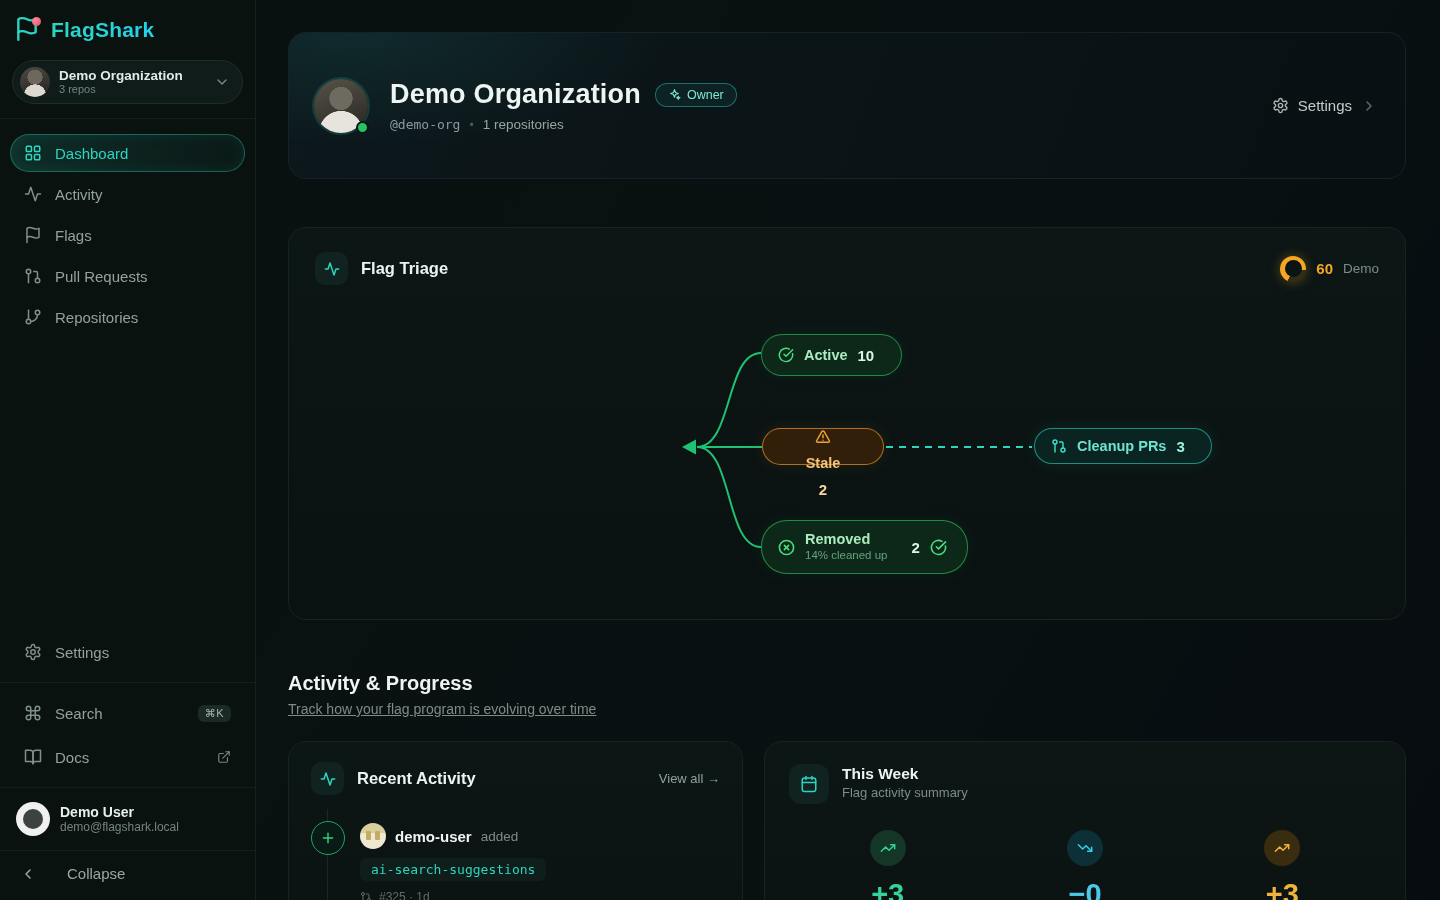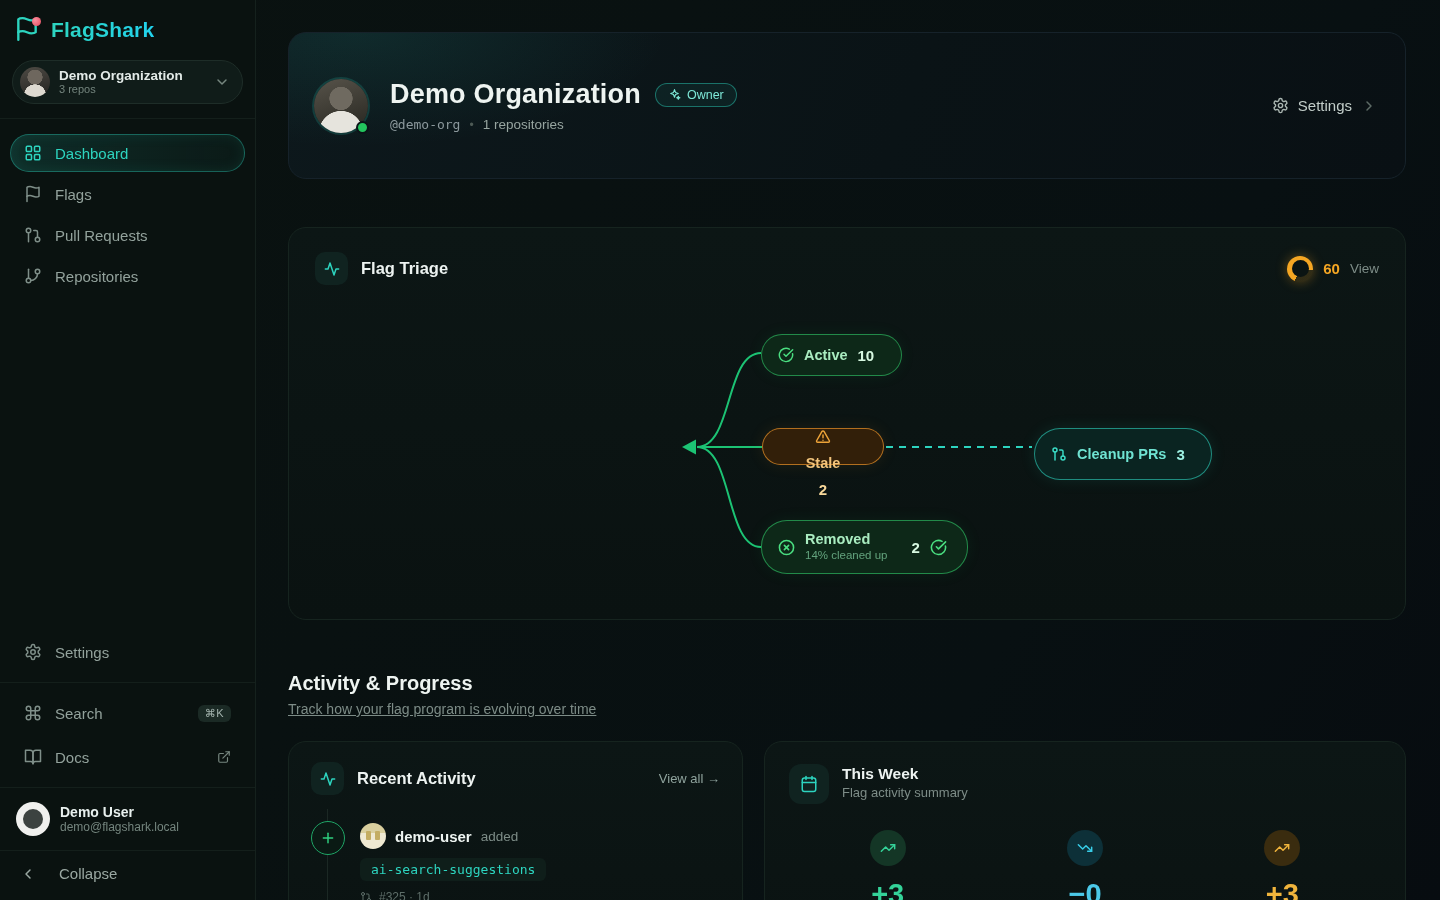--- a/index.html
+++ b/index.html
@@ -43,21 +43,21 @@
   .nav-item.active .nicon{color:var(--accent);}
   .side-spacer{flex:1;}
   .side-kbd{margin-left:auto;background:#1b2a25;border-radius:6px;padding:2px 7px;
     font-size:11px;color:#a3b3ad;letter-spacing:.5px;}
   .side-right-icon{margin-left:auto;color:#76867f;display:flex;}
   .user-row{display:flex;align-items:center;gap:10px;padding:10px 16px;}
   .user-avatar{width:34px;height:34px;border-radius:50%;background:#f0f0ee;position:relative;flex:none;}
   .user-avatar::after{content:"";position:absolute;inset:7px;border-radius:50%;background:#3c4240;}
   .user-name{font-size:14px;font-weight:600;color:#e8f0ee;line-height:1.2;}
   .user-email{font-size:12px;color:#74857e;}
-  .collapse-row{display:flex;align-items:center;gap:23px;padding:14px 20px 18px 20px;
+  .collapse-row{display:flex;align-items:center;gap:31px;padding:14px 20px 18px 20px;
     color:#9aa8a2;font-size:15px;cursor:pointer;}
 
   
   .main{flex:1;padding:32px 34px 0 32px;}
   .hero{height:147px;border-radius:18px;border:1px solid #16222a;
     background:radial-gradient(520px 190px at 6% 0%,rgba(45,212,191,.10),transparent 60%),
                linear-gradient(110deg,#0d181c 0%,#0a1316 55%,#091014 100%);
     display:flex;align-items:center;padding:0 28px 0 25px;}
   .hero-avatar{width:54px;height:54px;border-radius:50%;position:relative;flex:none;margin-right:22px;
     background:radial-gradient(circle at 50% 100%,#e6e4dd 0 36%,transparent 37%),
@@ -192,20 +192,28 @@
             <rect x="14" y="3" width="7" height="7" rx="1.5"></rect>
             <rect x="14" y="14" width="7" height="7" rx="1.5"></rect>
             <rect x="3" y="14" width="7" height="7" rx="1.5"></rect>
           </svg>
       </span>
       <span>Dashboard</span>
     </div>
     <div class="nav-item">
       <span class="nicon">
         <svg width="18" height="18" viewBox="0 0 24 24" fill="none" stroke="currentColor" stroke-width="2" stroke-linecap="round" stroke-linejoin="round">
+            <path d="M22 12h-4l-3 9L9 3l-3 9H2"></path>
+          </svg>
+      </span>
+      <span>Activity</span>
+    </div>
+    <div class="nav-item">
+      <span class="nicon">
+        <svg width="18" height="18" viewBox="0 0 24 24" fill="none" stroke="currentColor" stroke-width="2" stroke-linecap="round" stroke-linejoin="round">
             <path d="M4 15s1-1 4-1 5 2 8 2 4-1 4-1V3s-1 1-4 1-5-2-8-2-4 1-4 1z"></path>
             <line x1="4" y1="22" x2="4" y2="15"></line>
           </svg>
       </span>
       <span>Flags</span>
     </div>
     <div class="nav-item">
       <span class="nicon">
         <svg width="18" height="18" viewBox="0 0 24 24" fill="none" stroke="currentColor" stroke-width="2" stroke-linecap="round" stroke-linejoin="round">
             <circle cx="18" cy="18" r="3"></circle>
@@ -333,21 +341,21 @@
     <div class="card-head">
       <span class="icon-box">
         <svg width="16" height="16" viewBox="0 0 24 24" fill="none" stroke="currentColor" stroke-width="2.2" stroke-linecap="round" stroke-linejoin="round">
             <path d="M22 12h-4l-3 9L9 3l-3 9H2"></path>
           </svg>
       </span>
       <span class="card-title">Flag Triage</span>
       <div class="score">
         <span class="ring"></span>
         <span class="score-val">60</span>
-        <span class="score-label">View</span>
+        <span class="score-label">Demo</span>
       </div>
     </div>
 
     <div class="diagram">
       <svg class="edges" width="1066" height="300" viewBox="0 0 1066 300" fill="none">
         <path d="M382 158 C418 158 410 64 446 64" stroke="#1cc374" stroke-width="2"></path>
         <path d="M382 158 H447" stroke="#1cc374" stroke-width="2"></path>
         <path d="M382 158 C418 158 410 258 446 258" stroke="#1cc374" stroke-width="2"></path>
         <polygon points="367,158 381,150.5 381,165.5" fill="#1cc374"></polygon>
         <path d="M571 158 H717" stroke="#2dd4bf" stroke-width="2" stroke-dasharray="7 6"></path>
@@ -370,21 +378,21 @@
           <svg width="16" height="16" viewBox="0 0 24 24" fill="none" stroke="currentColor" stroke-width="2.2" stroke-linecap="round" stroke-linejoin="round">
               <path d="m21.73 18-8-14a2 2 0 0 0-3.48 0l-8 14A2 2 0 0 0 4 20h16a2 2 0 0 0 1.73-2z"></path>
               <line x1="12" y1="9" x2="12" y2="13"></line>
               <line x1="12" y1="17" x2="12.01" y2="17"></line>
             </svg>
         </span>
         <span>Stale</span>
         <span class="count">2</span>
       </div>
 
-      <div class="node node-teal" style="left:719px;top:139px;width:178px;height:52px;">
+      <div class="node node-teal" style="left:719px;top:139px;width:178px;height:36px;">
         <span class="ic">
           <svg width="16" height="16" viewBox="0 0 24 24" fill="none" stroke="currentColor" stroke-width="2.2" stroke-linecap="round" stroke-linejoin="round">
               <circle cx="18" cy="18" r="3"></circle>
               <circle cx="6" cy="6" r="3"></circle>
               <path d="M13 6h3a2 2 0 0 1 2 2v7"></path>
               <line x1="6" y1="9" x2="6" y2="21"></line>
             </svg>
         </span>
         <span>Cleanup PRs</span>
         <span class="count">3</span>

